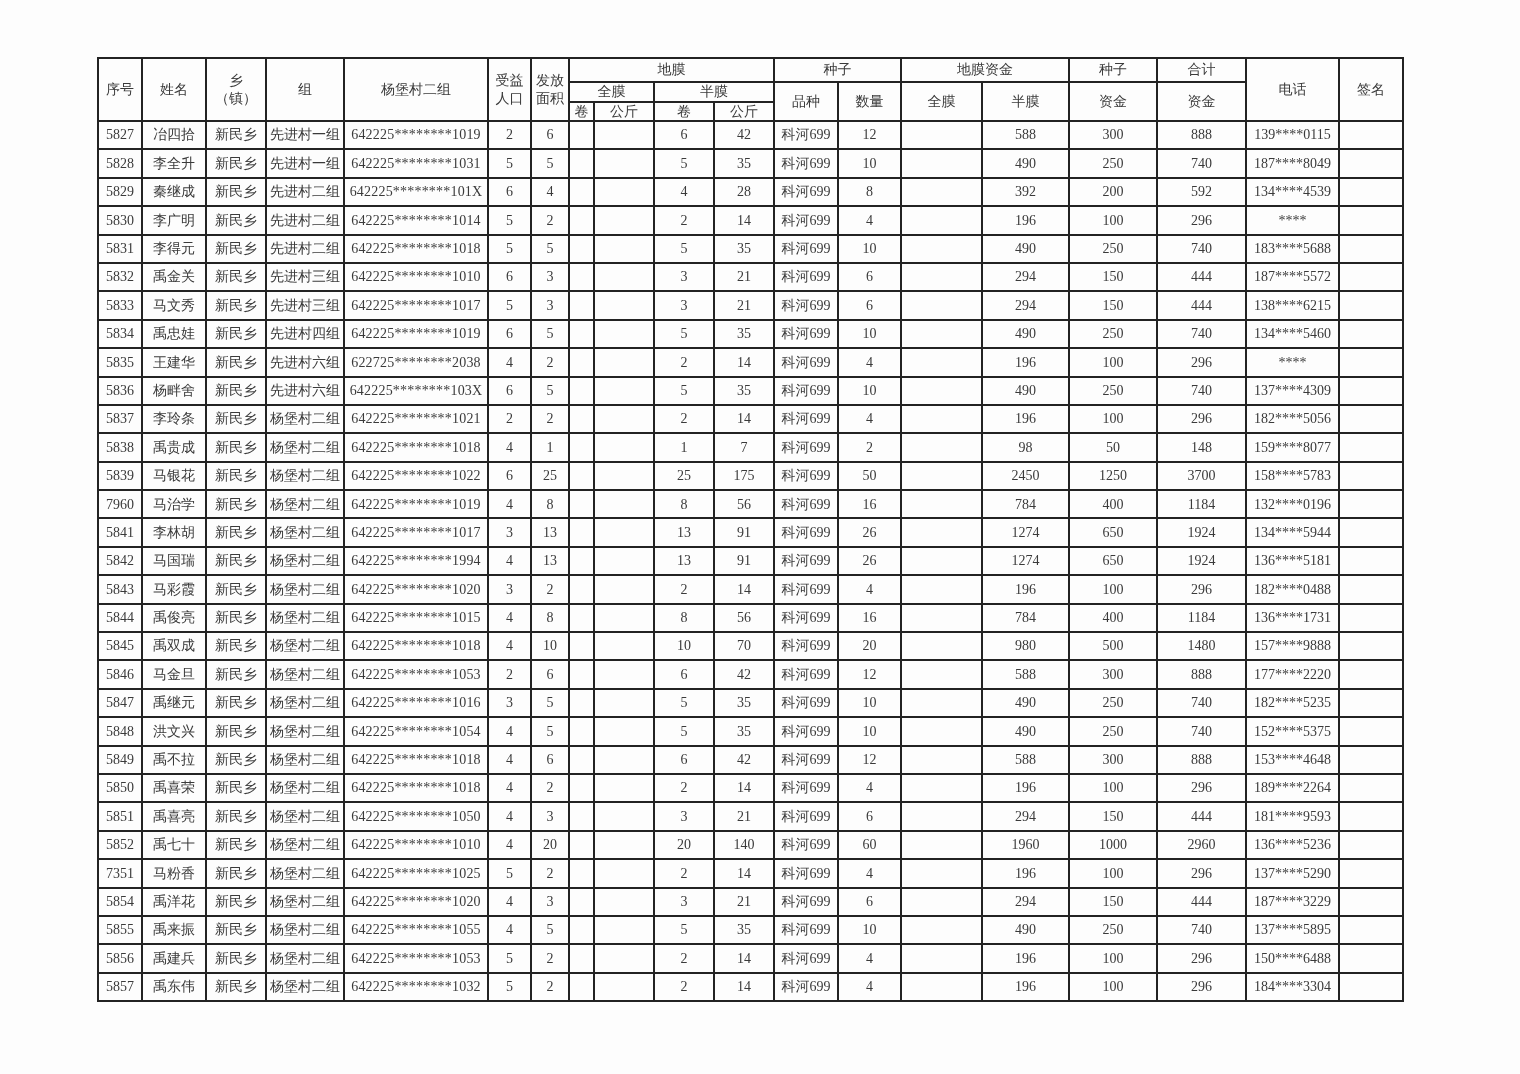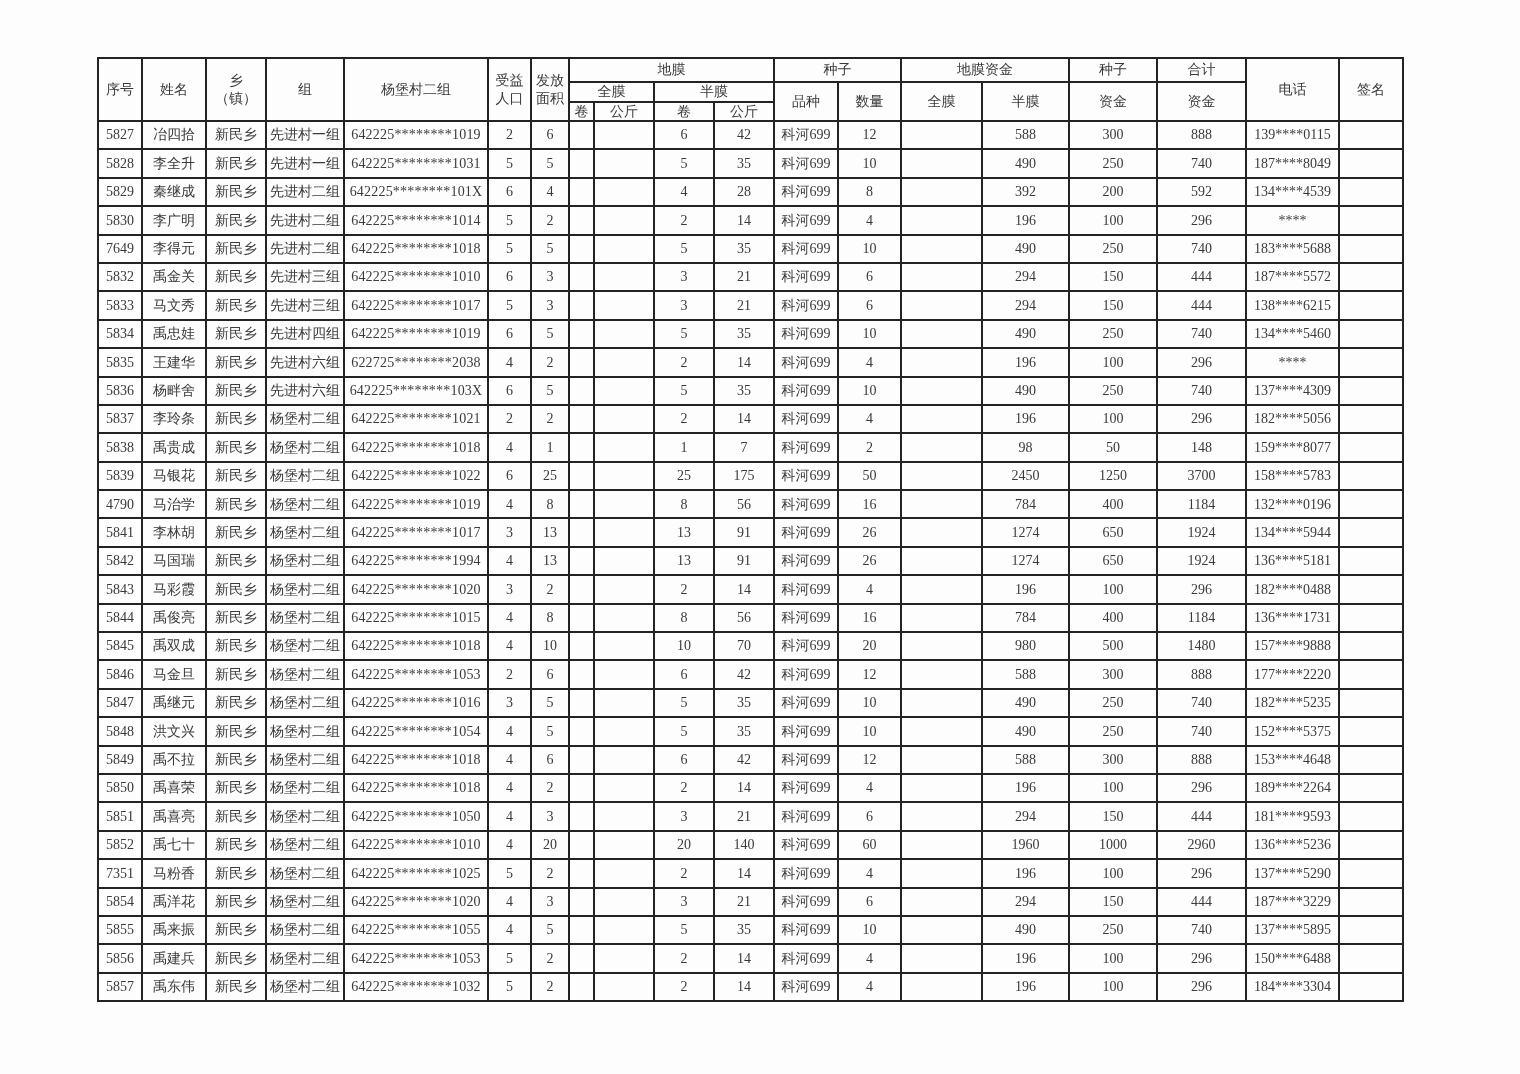--- a/index.html
+++ b/index.html
@@ -179,21 +179,21 @@
           <td>科河699</td>
           <td>4</td>
           <td></td>
           <td>196</td>
           <td>100</td>
           <td>296</td>
           <td>****</td>
           <td></td>
         </tr>
         <tr>
-          <td>7649</td>
+          <td>5831</td>
           <td>李得元</td>
           <td>新民乡</td>
           <td>先进村二组</td>
           <td class="id-cell">642225********1018</td>
           <td>5</td>
           <td>5</td>
           <td></td>
           <td></td>
           <td>5</td>
           <td>35</td>
@@ -368,21 +368,21 @@
           <td>科河699</td>
           <td>50</td>
           <td></td>
           <td>2450</td>
           <td>1250</td>
           <td>3700</td>
           <td>158****5783</td>
           <td></td>
         </tr>
         <tr>
-          <td>4790</td>
+          <td>7960</td>
           <td>马治学</td>
           <td>新民乡</td>
           <td>杨堡村二组</td>
           <td class="id-cell">642225********1019</td>
           <td>4</td>
           <td>8</td>
           <td></td>
           <td></td>
           <td>8</td>
           <td>56</td>

